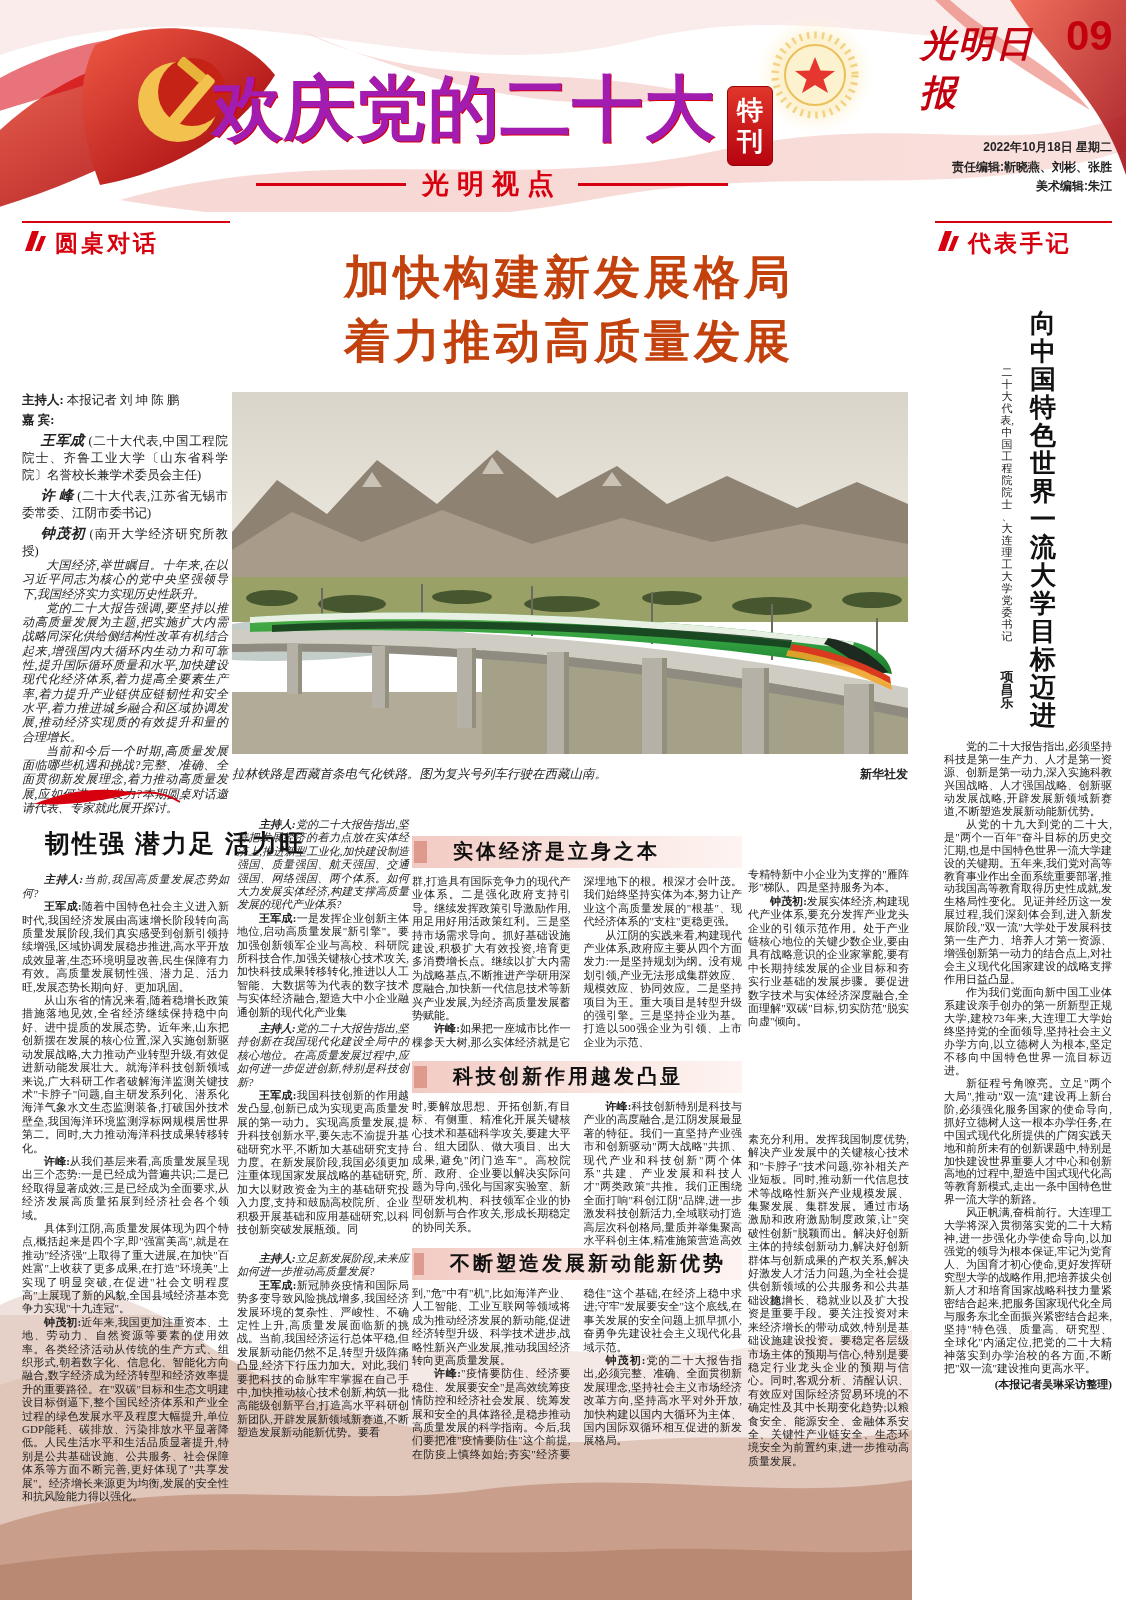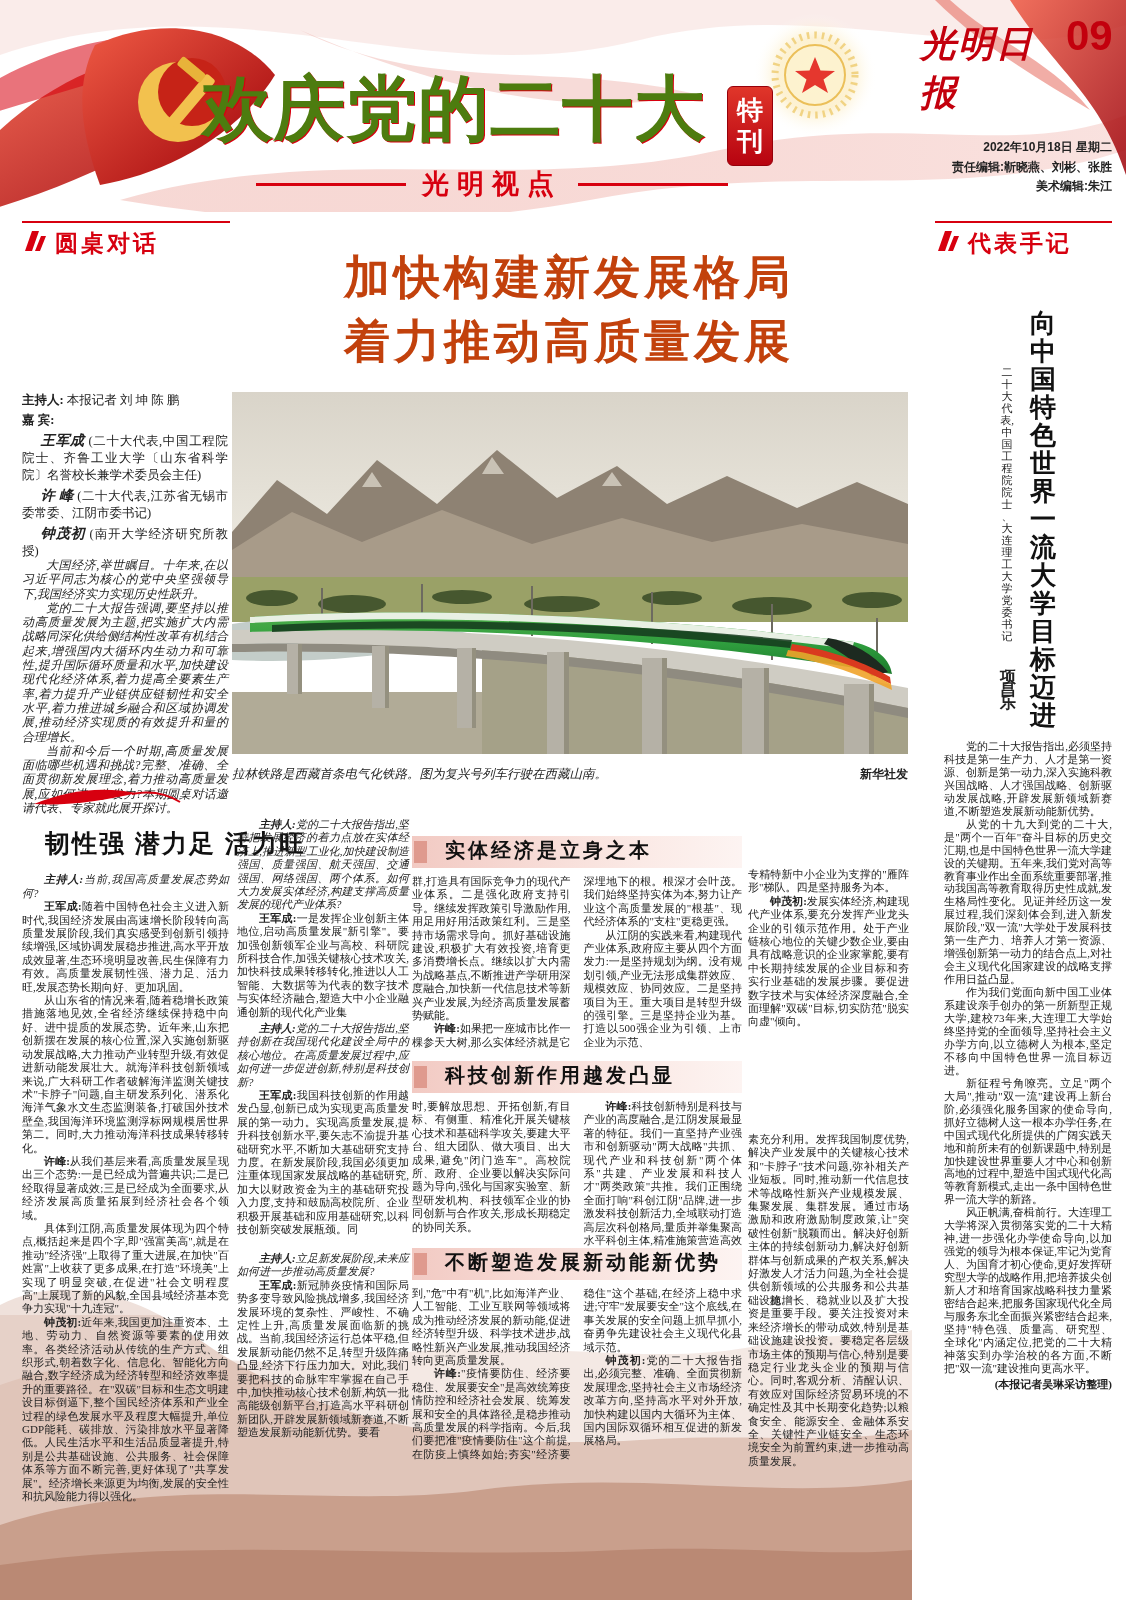--- a/index.html
+++ b/index.html
@@ -4,21 +4,21 @@
 <style>
   html,body{margin:0;padding:0;background:#fff;}
   .page{position:relative;width:1126px;height:1600px;background:#fff;overflow:hidden;
         font-family:"Liberation Serif","DejaVu Serif",serif;color:#222;}
   
   .banner-art{position:absolute;left:0;top:0;z-index:0;}
   .paper-logo{position:absolute;left:920px;top:20px;width:150px;font-size:36px;font-weight:bold;
     font-style:italic;color:#c3000d;letter-spacing:2px;z-index:2;}
   .page-number{position:absolute;left:1066px;top:12px;font-size:42px;font-weight:900;color:#c3000d;
     font-family:"Liberation Sans","DejaVu Sans",sans-serif;z-index:2;}
-  .banner-title{position:absolute;left:202px;top:62px;font-size:71px;font-weight:900;color:#4d7c0f;
+  .banner-title{position:absolute;left:212px;top:62px;font-size:71px;font-weight:900;color:#a21caf;
     font-family:"Liberation Sans","DejaVu Sans",sans-serif;letter-spacing:1px;z-index:2;
     text-shadow:1px 1px 0 #d7000f;white-space:nowrap;}
   .badge{position:absolute;left:727px;top:86px;width:30px;padding:8px 7px;background:linear-gradient(#e0362a,#b70310);
     border:1px solid #96000a;border-radius:6px;z-index:2;
     font-family:"Liberation Sans","DejaVu Sans",sans-serif;font-weight:900;color:#fff;
     font-size:26px;line-height:31px;word-break:break-all;text-align:center;}
   .viewpoint{position:absolute;left:212px;top:166px;width:560px;display:flex;align-items:center;
     justify-content:center;gap:16px;z-index:2;}
   .viewpoint .vp-line{width:150px;height:3px;background:#d7000f;}
   .viewpoint .vp-text{font-size:27px;font-weight:900;color:#d7000f;letter-spacing:8px;
@@ -53,29 +53,29 @@
   .kai{font-style:italic;}
   .spk{font-weight:bold;}
   .col1-title{display:flex;align-items:center;gap:8px;margin-bottom:8px;}
   .col1-title .sq{width:12px;height:27px;background:#e8a297;}
   .col1-title h2{margin:15px;font-size:25px;font-weight:900;letter-spacing:2px;color:#111;
     font-family:"Liberation Sans","DejaVu Sans",sans-serif;white-space:nowrap;}
   .boxsec{position:absolute;left:0;width:330px;}
   .box-header{position:relative;height:32px;background:linear-gradient(90deg,#f2cac3,#fbeae6 70%,#fdf4f2);
     display:flex;align-items:center;}
   .box-header .sq{width:13px;height:22px;background:#df9a8e;margin:0 10px 0 2px;}
-  .box-header h2{margin:8px;font-size:20px;font-weight:900;letter-spacing:3px;color:#111;
-    font-family:Liberation Mono, monospace;white-space:nowrap;}
+  .box-header h2{margin:16px;font-size:20px;font-weight:900;letter-spacing:3px;color:#111;
+    font-family:Liberation Sans, sans-serif;white-space:nowrap;}
   .box-body{margin-top:7px;column-count:2;column-gap:13px;overflow:hidden;}
   
   .vtext{word-break:break-all;line-break:anywhere;}
   .vtitle{position:absolute;left:1028px;top:310px;width:30px;font-size:26px;line-height:28px;
     font-weight:900;color:#111;z-index:1;text-align:center;}
   .vbyline{position:absolute;left:1000px;top:366px;width:14px;font-size:11px;line-height:12px;z-index:1;text-align:center;}
-  .vauthor{position:absolute;left:1000px;top:670px;width:14px;font-size:16px;line-height:13px;
+  .vauthor{position:absolute;left:1000px;top:670px;width:14px;font-size:13px;line-height:13px;
     font-weight:bold;z-index:1;text-align:center;}
   .notes-article{position:absolute;left:944px;top:740px;width:168px;font-size:11px;line-height:12.95px;z-index:1;}
   .notes-credit{font-weight:bold;text-align:right;margin-top:3px;}
   .mountains{position:absolute;left:0;top:1235px;z-index:0;}
   .flourish{position:absolute;left:32px;top:786px;z-index:1;}
 </style>
 </head>
 <body>
 
 <div class="page">

